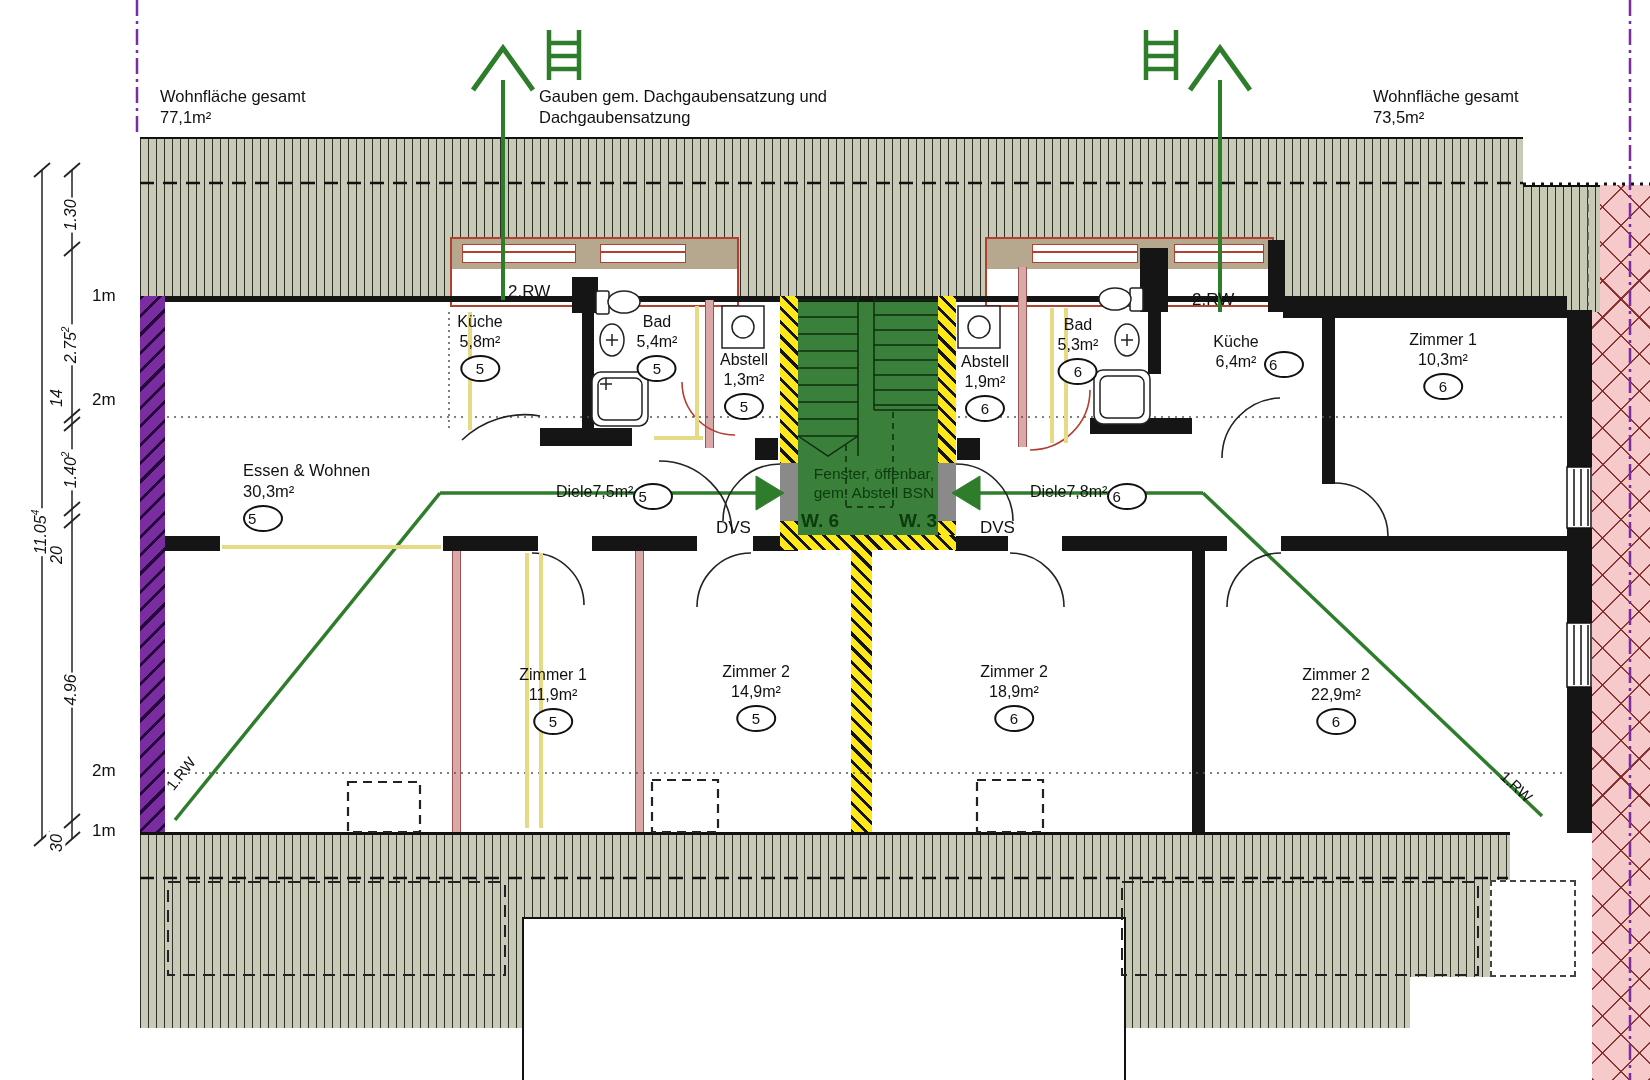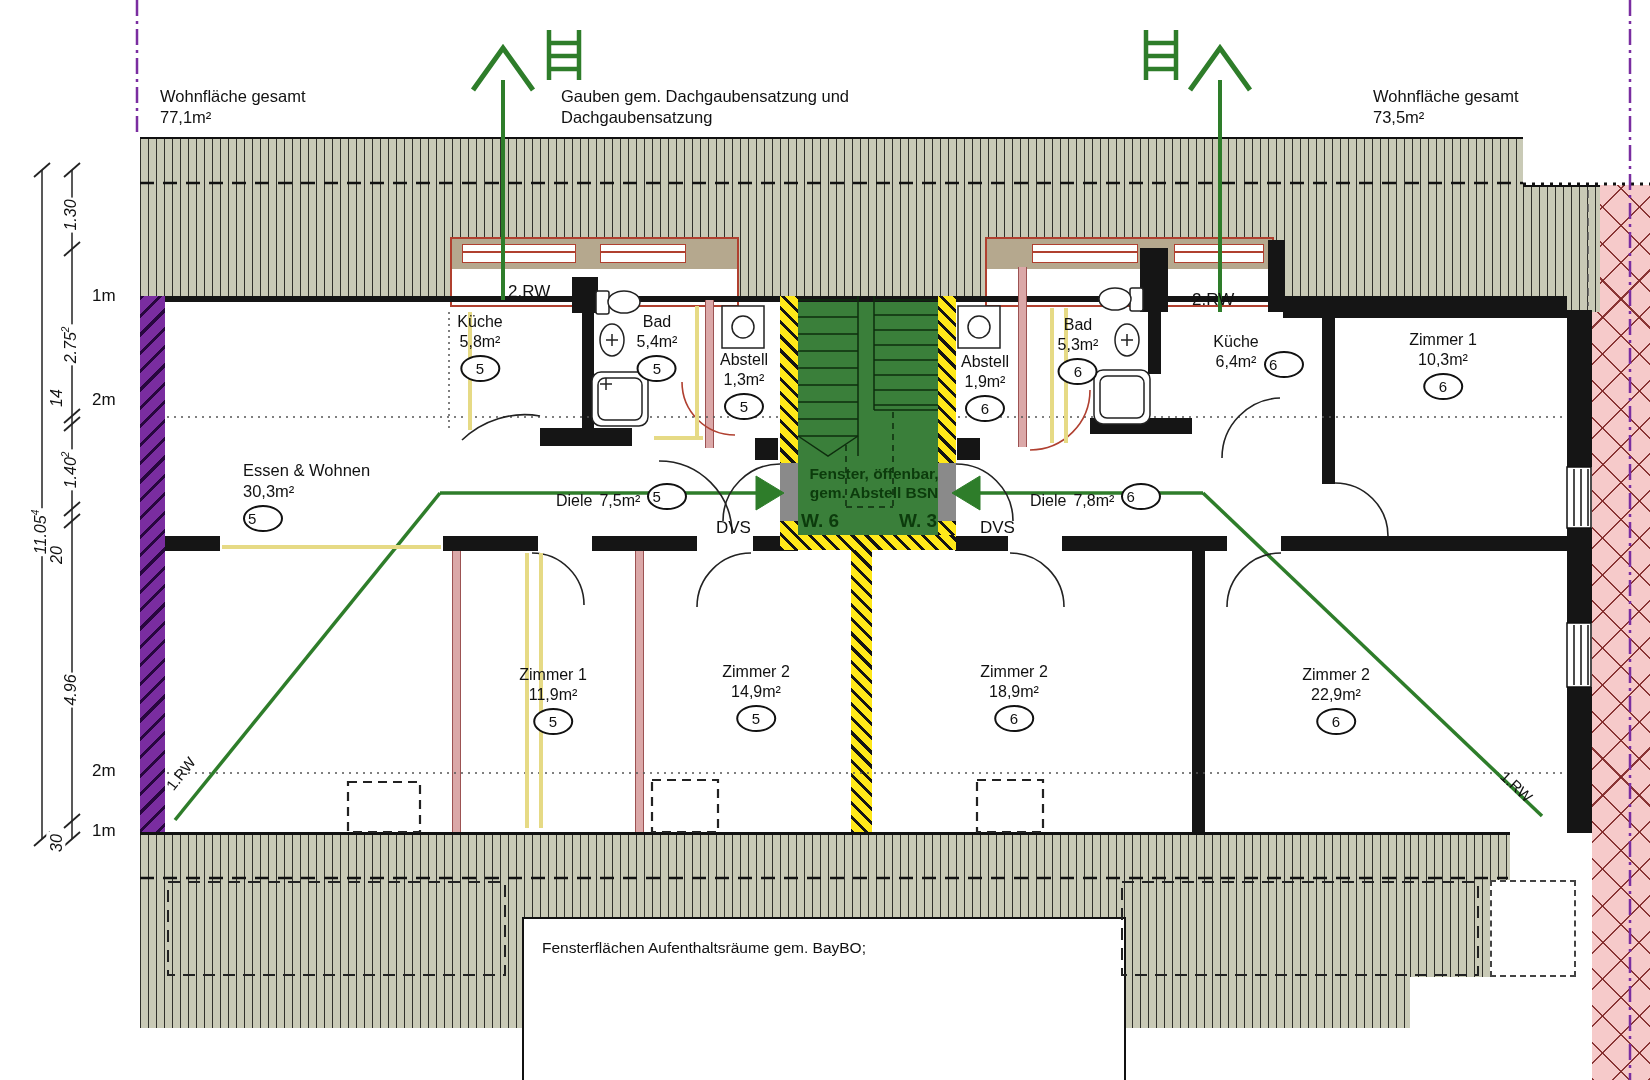--- a/index.html
+++ b/index.html
@@ -21,22 +21,22 @@
   .rose{position:absolute;background:#dba8a8;border-left:1.5px solid #9c5252;border-right:1.5px solid #9c5252}
   .white{position:absolute;background:#fff}
   .gray{position:absolute;background:#8a8a8a}
   .dorm{position:absolute;background:linear-gradient(#b5a88e 0 30px,#fff 30px);border:2px solid #b0402f}
   .slot{position:absolute;top:5px;height:17px;background:#fff;border:1.5px solid #b0402f}
   .slot i{position:absolute;left:0;right:0;top:6px;height:1.5px;background:#b0402f}
   .txt{position:absolute;font-size:16.5px;line-height:21px;white-space:nowrap;z-index:9}
   .room{position:absolute;text-align:center;transform:translateX(-50%);font-size:16px;line-height:20px;z-index:9;white-space:nowrap}
   .circ{display:inline-block;min-width:30px;height:23px;border:2px solid #111;border-radius:50%;
         font-size:15px;line-height:23px;background:#fff;margin-top:3px;padding:0 3px}
-  .drow{position:absolute;display:flex;align-items:flex-end;gap:7px;font-size:16px;z-index:9;white-space:nowrap}
-  .grn{color:#0c3b0c;font-weight:700}
+  .drow{position:absolute;display:flex;align-items:flex-start;font-size:16px;z-index:9;white-space:nowrap}
+  .grn{color:#0c3b0c;font-weight:400}
   .dim{position:absolute;font-style:italic;font-size:16px;background:#fff;padding:0 2px;
        transform:translate(-50%,-50%) rotate(-90deg);white-space:nowrap;z-index:9}
   .dim sup{font-size:10px}
   .rwlab{position:absolute;font-size:15px;color:#111;z-index:9;white-space:nowrap}
   .dashbox{position:absolute;border:2px dashed #444;background:#fff;z-index:6}
   .notebox{position:absolute;background:#fff;border:2.5px solid #111;border-bottom:none;z-index:6}
 </style>
 </head>
 <body>
 
@@ -277,21 +277,21 @@
       <line x1="1574" y1="625" x2="1574" y2="685"></line>
         <line x1="1581" y1="625" x2="1581" y2="685"></line>
         <line x1="1588" y1="625" x2="1588" y2="685"></line>
     </g>
   </svg>
 
   <div class="txt" style="left:160px;top:86px">
     <div>Wohnfläche gesamt</div>
     <div>77,1m²</div>
   </div>
-  <div class="txt" style="left:561px;top:86px">
+  <div class="txt" style="left:539px;top:86px">
     <div>Gauben gem. Dachgaubensatzung und</div>
     <div>Dachgaubensatzung</div>
   </div>
   <div class="txt" style="left:1373px;top:86px">
     <div>Wohnfläche gesamt</div>
     <div>73,5m²</div>
   </div>
 
   <div class="txt" style="left:243px;top:460px">
     <div>Essen &amp; Wohnen</div>
@@ -388,16 +388,15 @@
   <div class="dim" style="left:40px;top:532px"><span>11.05</span><sup>4</sup></div>
   <div class="dim" style="left:70px;top:215px"><span>1.30</span><sup></sup></div>
   <div class="dim" style="left:70px;top:345px"><span>2.75</span><sup>2</sup></div>
   <div class="dim" style="left:56px;top:398px"><span>14</span><sup></sup></div>
   <div class="dim" style="left:70px;top:470px"><span>1.40</span><sup>2</sup></div>
   <div class="dim" style="left:56px;top:555px"><span>20</span><sup></sup></div>
   <div class="dim" style="left:70px;top:690px"><span>4.96</span><sup></sup></div>
   <div class="dim" style="left:56px;top:843px"><span>30</span><sup></sup></div>
 
   <div class="txt" style="left:542px;top:936px;font-size:15.5px;line-height:24px">
-    <div>Fensterflächen Aufenthaltsräume gem. BayBO;</div>
   </div>
 
 </div>
 
 </body></html>

